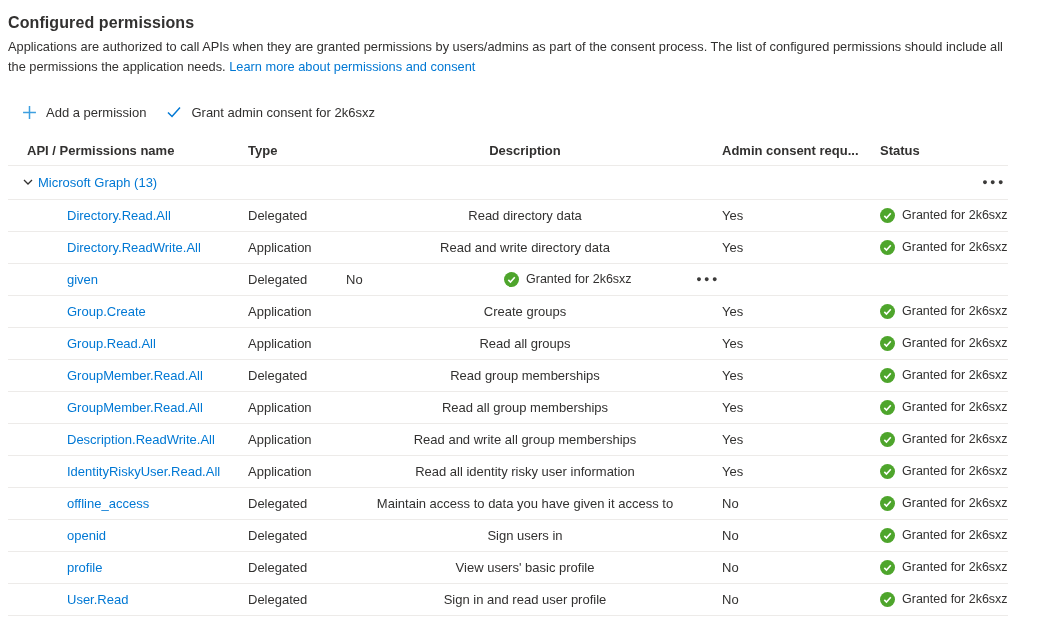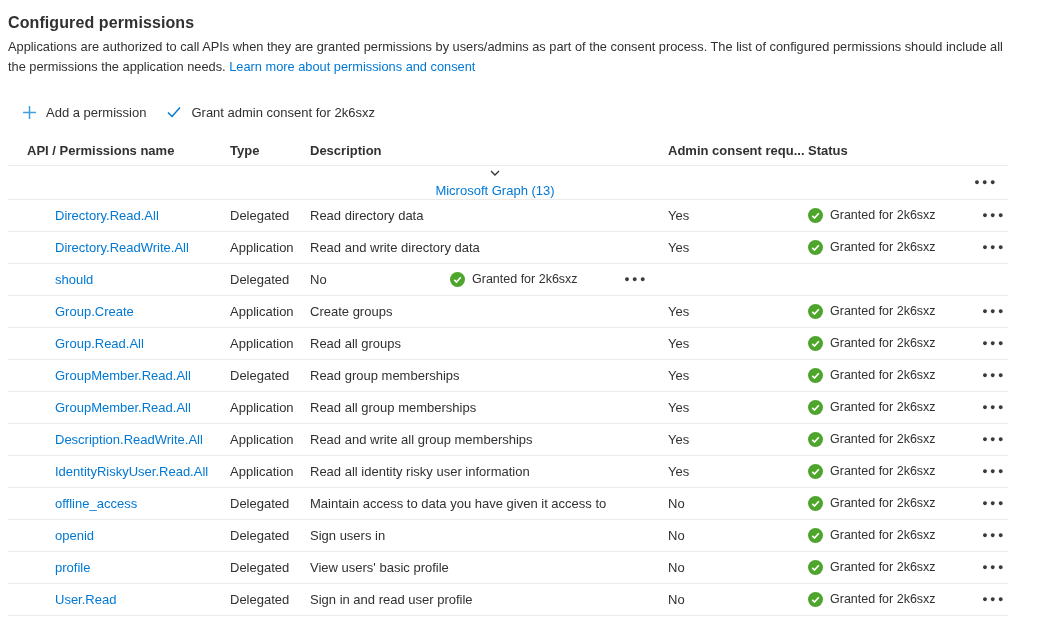--- a/index.html
+++ b/index.html
@@ -54,53 +54,55 @@
   .toolbar-btn svg{display:block;}
 
   .perm-table{
     margin-top:12px;
     width:1000px;
   }
   .t-row{
     display:flex;
     align-items:center;
     border-bottom:1px solid var(--divider);
+    gap:18px;
   }
   .t-head{
     height:30px;
     font-weight:700;
     font-size:12.8px;
   }
   .cell{flex:0 0 auto;overflow:hidden;white-space:nowrap;text-overflow:ellipsis;font-size:13px;}
   .c-name{width:222px;padding-left:19px;}
   .c-type{width:80px;}
-  .c-desc{width:358px;}
+  .c-desc{width:358px;text-align:center;}
   .c-admin{width:140px;}
   .c-status{width:168px;display:flex;align-items:center;gap:7px;}
   .c-menu{width:32px;display:flex;justify-content:flex-end;}
 
   .group-row{height:34px;}
   .group-cell{
     display:flex;align-items:center;gap:4px;
-    padding-left:14px;width:960px;flex-direction:column;
+    padding-left:14px;width:960px;
   }
   .group-link{
     color:var(--link-blue);
     font-size:13px;
     text-decoration:none;
     cursor:pointer;
   }
   .chevron{display:flex;align-items:center;cursor:pointer;}
 
   .perm-row{height:32px;}
   .perm-row .c-name{padding-left:47px;}
   .perm-link{
     color:var(--link-blue);
     text-decoration:none;
     cursor:pointer;
+    margin-left:12px;
   }
   .granted-icon{width:15px;height:15px;flex:0 0 15px;}
   .status-text{font-size:12.5px;}
 
   .ellipsis-btn{
     background:none;border:none;cursor:pointer;
     color:#3b3a39;
     font-size:9px;
     font-weight:700;
     letter-spacing:2.5px;
@@ -197,21 +199,21 @@
       </span>
       <span class="status-text">Granted for 2k6sxz</span>
     </div>
     <div class="cell c-menu">
       <button class="ellipsis-btn">●●●</button>
     </div>
   </div>
 
   <div class="t-row perm-row">
     <div class="cell c-name">
-      <a class="perm-link">should</a>
+      <a class="perm-link">given</a>
     </div>
     <div class="cell c-type">Delegated</div>
     <div class="cell c-admin">No</div>
     <div class="cell c-status">
       <span class="granted-icon">
         <svg width="15" height="15" viewBox="0 0 16 16">
               <circle cx="8" cy="8" r="8" fill="var(--granted-green)"></circle>
               <path d="M4.6 8.4l2.3 2.3 4.6-5.2" stroke="#ffffff" stroke-width="1.7" fill="none"></path>
             </svg>
       </span>

